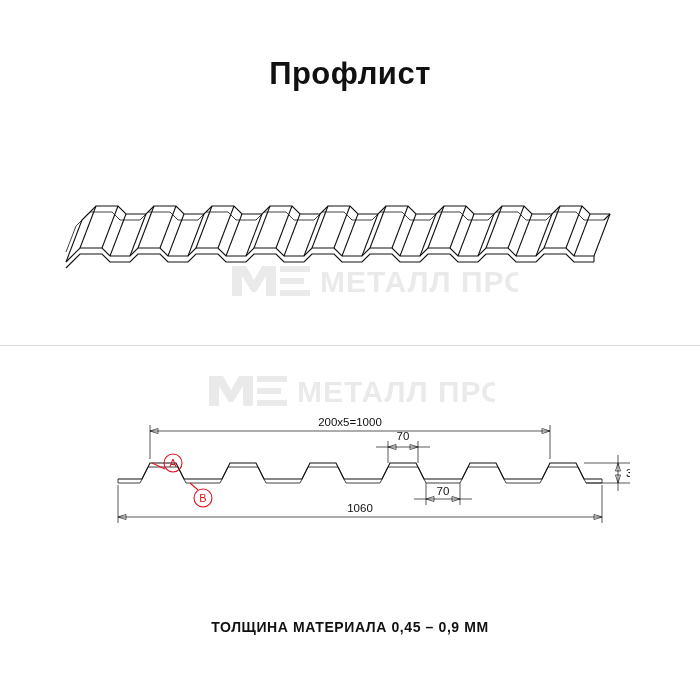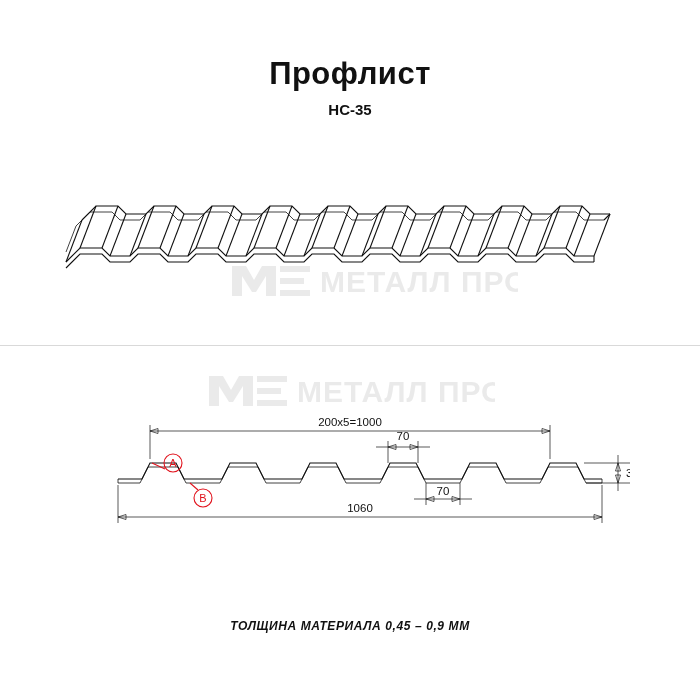--- a/index.html
+++ b/index.html
@@ -76,25 +76,24 @@
   .wm2 {
     top: 362px;
     left: 205px;
   }
   .footer {
     position: absolute;
     top: 619px;
     left: 0;
     width: 700px;
     text-align: center;
-    font-size: 12px;
+    font-size: 14px;
     font-weight: bold;
     letter-spacing: 0.6px;
     color: #111;
-    font-style: italic;
   }
   svg { display: block; }
   .ln { fill: none; stroke: #111; stroke-width: 1.1; }
   .thin { fill: none; stroke: #111; stroke-width: 0.8; }
   .dim { fill: none; stroke: #111; stroke-width: 0.7; }
   .red { fill: none; stroke: #e1121c; stroke-width: 1.1; }
   .dimtxt {
     font-family: "Liberation Sans", sans-serif;
     font-size: 11.5px;
     fill: #111;
@@ -105,21 +104,20 @@
     fill: #e1121c;
     font-weight: normal;
   }
 </style>
 </head>
 <body>
 
 <div class="page">
 
   <div class="title">Профлист</div>
-  <div class="subtitle">НС-35</div>
 
   <div class="iso-wrap">
     <svg width="580" height="140" viewBox="0 0 580 140">
 
       <path class="ln" d="M22 50 L36 36 L58 36 L66 44 L86 44 L94 36 L116 36 L124 44 L144 44 L152 36 L174 36 L182 44 L202 44 L210 36 L232 36 L240 44 L260 44 L268 36 L290 36 L298 44 L318 44 L326 36 L348 36 L356 44 L376 44 L384 36 L406 36 L414 44 L434 44 L442 36 L464 36 L472 44 L492 44 L500 36 L522 36 L530 44 L550 44"></path>
 
       <path class="thin" d="M16 56 L30 42 L52 42 L60 50 L80 50 L88 42 L110 42 L118 50 L138 50 L146 42 L168 42 L176 50 L196 50 L204 42 L226 42 L234 50 L254 50 L262 42 L284 42 L292 50 L312 50 L320 42 L342 42 L350 50 L370 50 L378 42 L400 42 L408 50 L428 50 L436 42 L458 42 L466 50 L486 50 L494 42 L516 42 L524 50 L544 50"></path>
 
       <path class="ln" d="M6 92 L20 78 L42 78 L50 86 L70 86 L78 78 L100 78 L108 86 L128 86 L136 78 L158 78 L166 86 L186 86 L194 78 L216 78 L224 86 L244 86 L252 78 L274 78 L282 86 L302 86 L310 78 L332 78 L340 86 L360 86 L368 78 L390 78 L398 86 L418 86 L426 78 L448 78 L456 86 L476 86 L484 78 L506 78 L514 86 L534 86"></path>
 

